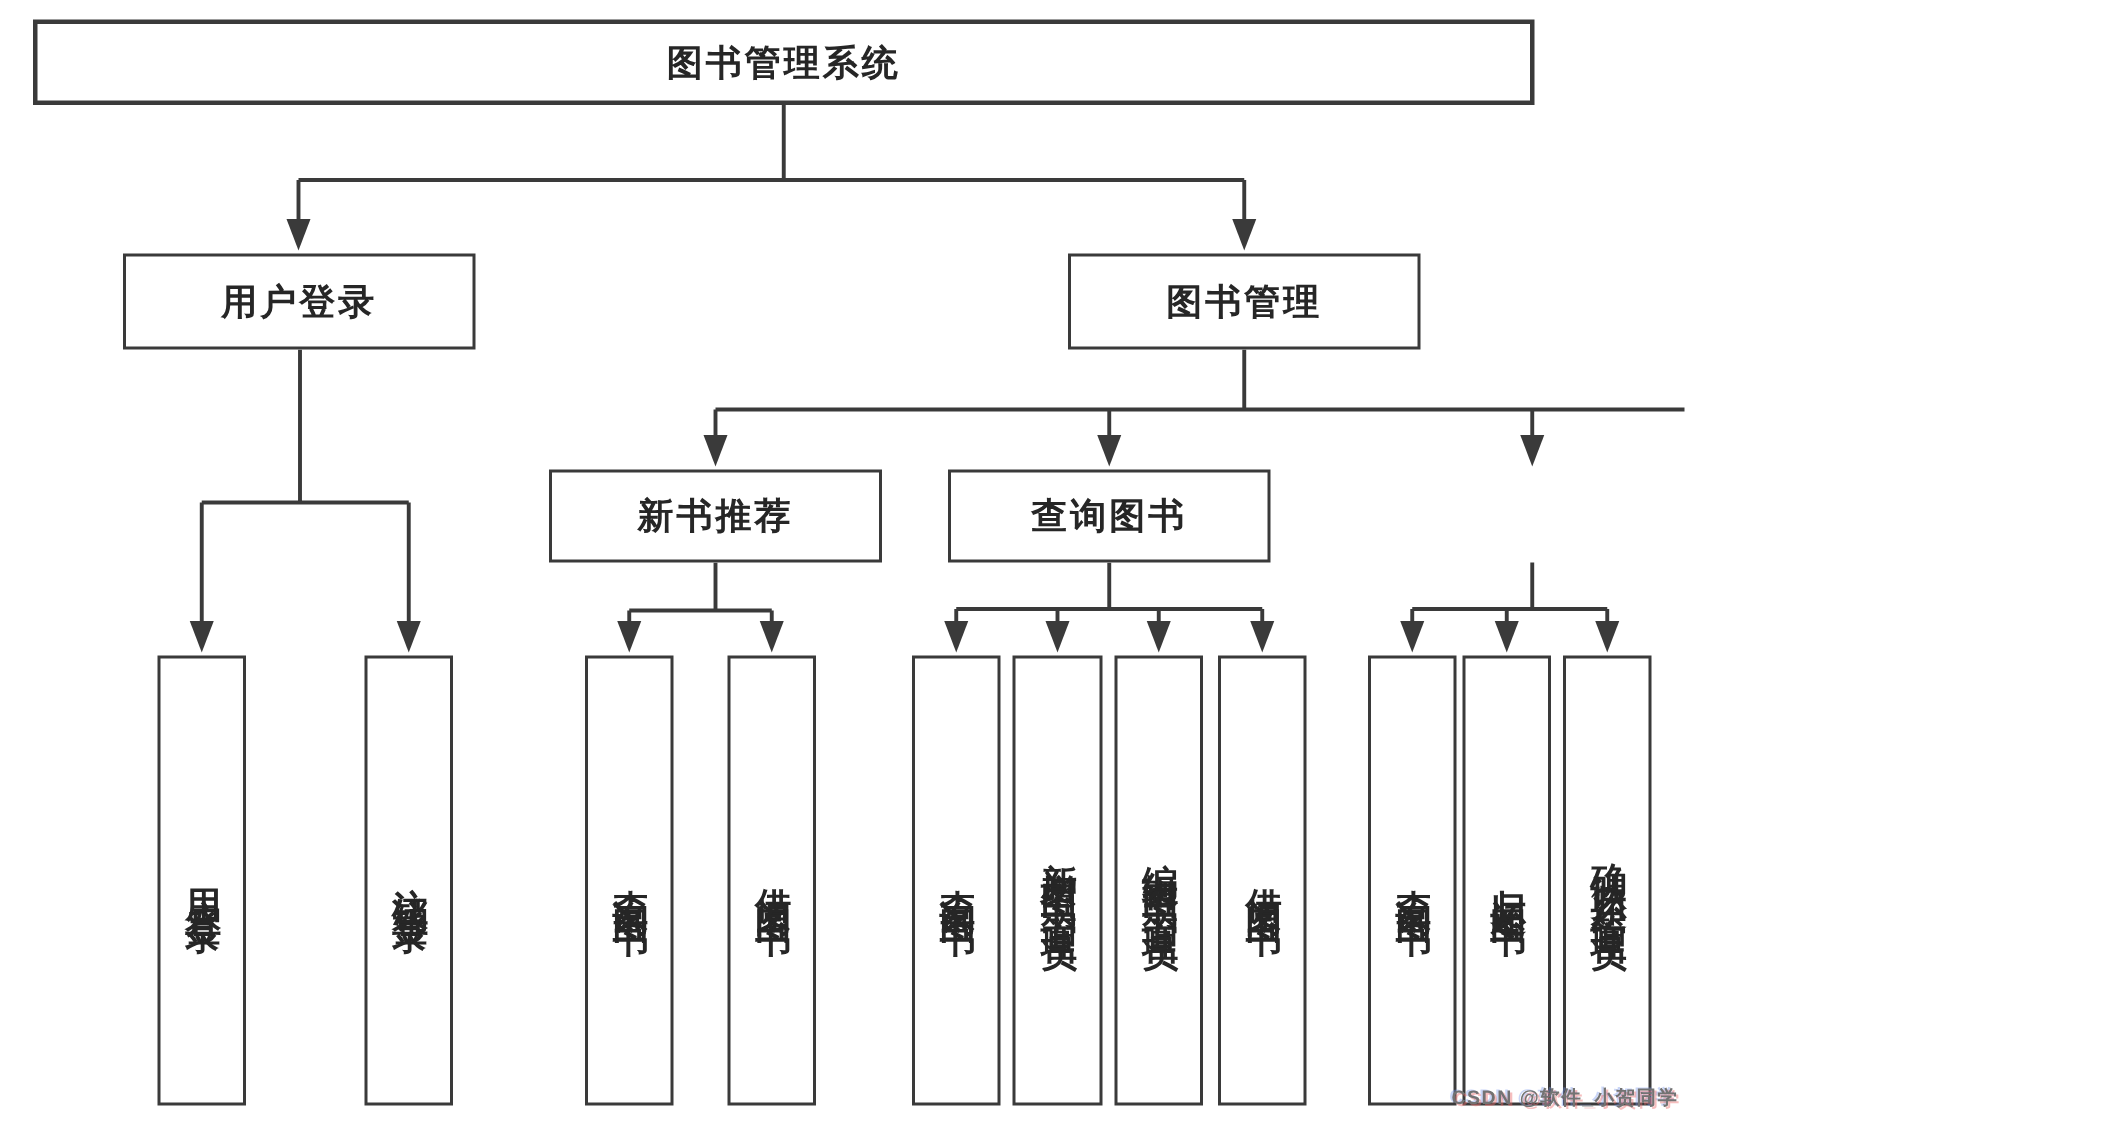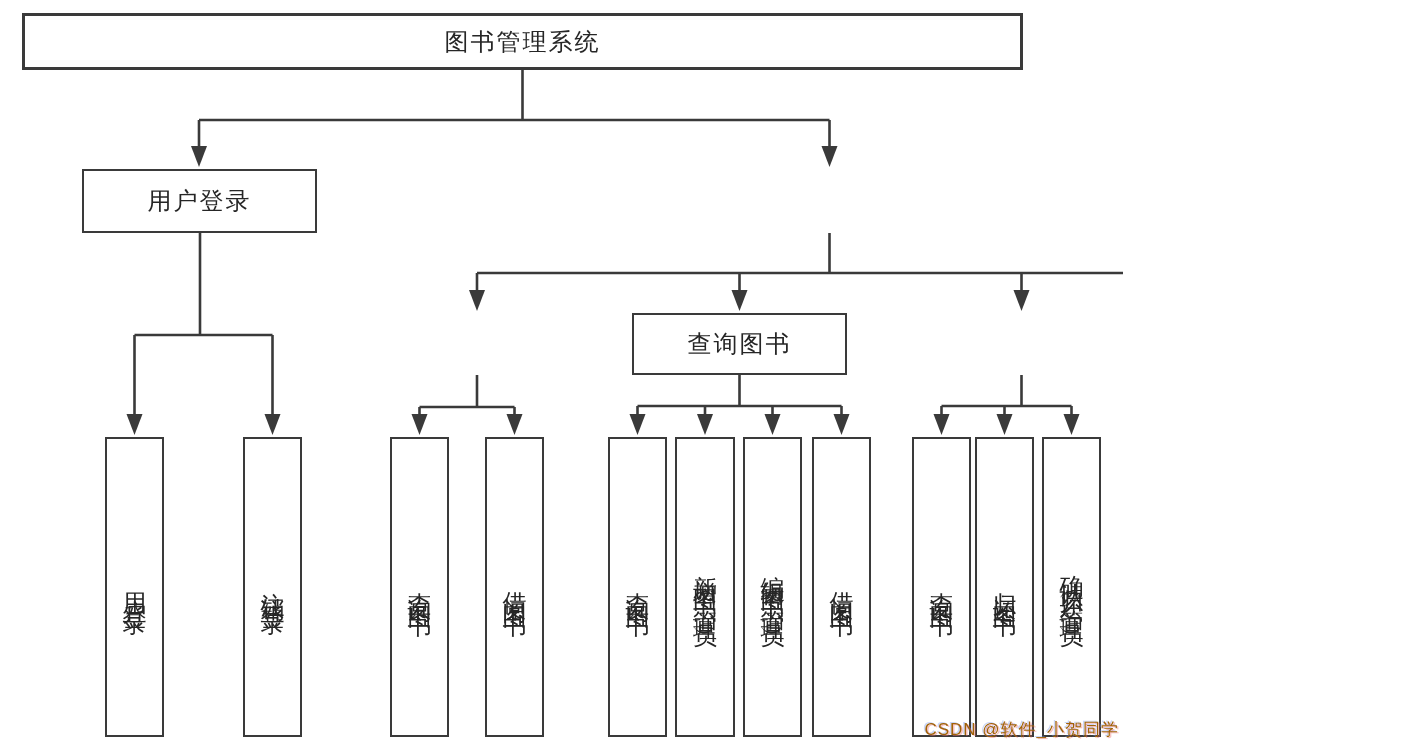--- a/index.html
+++ b/index.html
@@ -2,20 +2,21 @@
 <html><head>
 <meta charset="utf-8">
 <style>
   html,body{margin:0;padding:0;background:#ffffff;}
   .stage{
     position:relative;
     width:1123px;height:747px;
     background:#ffffff;
     font-family:"Liberation Sans","DejaVu Sans",sans-serif;
     overflow:hidden;
+    font-weight:bold;
   }
   .stage svg{position:absolute;left:0;top:0;}
   .node{
     position:absolute;
     box-sizing:border-box;
     background:#ffffff;
     border:2.5px solid #3a3a3a;
     display:flex;align-items:center;justify-content:center;
     color:#262626;
     font-size:24px;
@@ -27,22 +28,22 @@
     writing-mode:vertical-rl;
     text-orientation:mixed;
     letter-spacing:7px;
     line-height:1;
     white-space:nowrap;
   }
   .watermark{
     position:absolute;
     right:4px;
     bottom:6px;
-    font-size:17px;
-    color:#a16207;
+    font-size:13px;
+    color:#737373;
     letter-spacing:1px;
     text-shadow:1.5px 1px 0 rgba(235,110,110,0.45), -1.5px -1px 0 rgba(120,150,235,0.40);
     white-space:nowrap;
   }
 </style>
 </head>
 <body>
 
 <div class="stage">
 
@@ -79,21 +80,27 @@
     </g>
   </svg>
 
   <div class="node top" style="left:22px;top:13px;width:1001px;height:57px">
     <span>图书管理系统</span>
   </div>
 
   <div class="node" style="left:82px;top:169px;width:235px;height:64px">
     <span>用户登录</span>
   </div>
+  <div class="node" style="left:712px;top:169px;width:235px;height:64px">
+    <span>图书管理</span>
+  </div>
 
+  <div class="node" style="left:366px;top:313px;width:222px;height:62px">
+    <span>新书推荐</span>
+  </div>
   <div class="node" style="left:632px;top:313px;width:215px;height:62px">
     <span>查询图书</span>
   </div>
 
   <div class="node v" style="left:105px;top:437px;width:59px;height:300px">
     <span>用户登录</span>
   </div>
   <div class="node v" style="left:243px;top:437px;width:59px;height:300px">
     <span>注销登录</span>
   </div>

